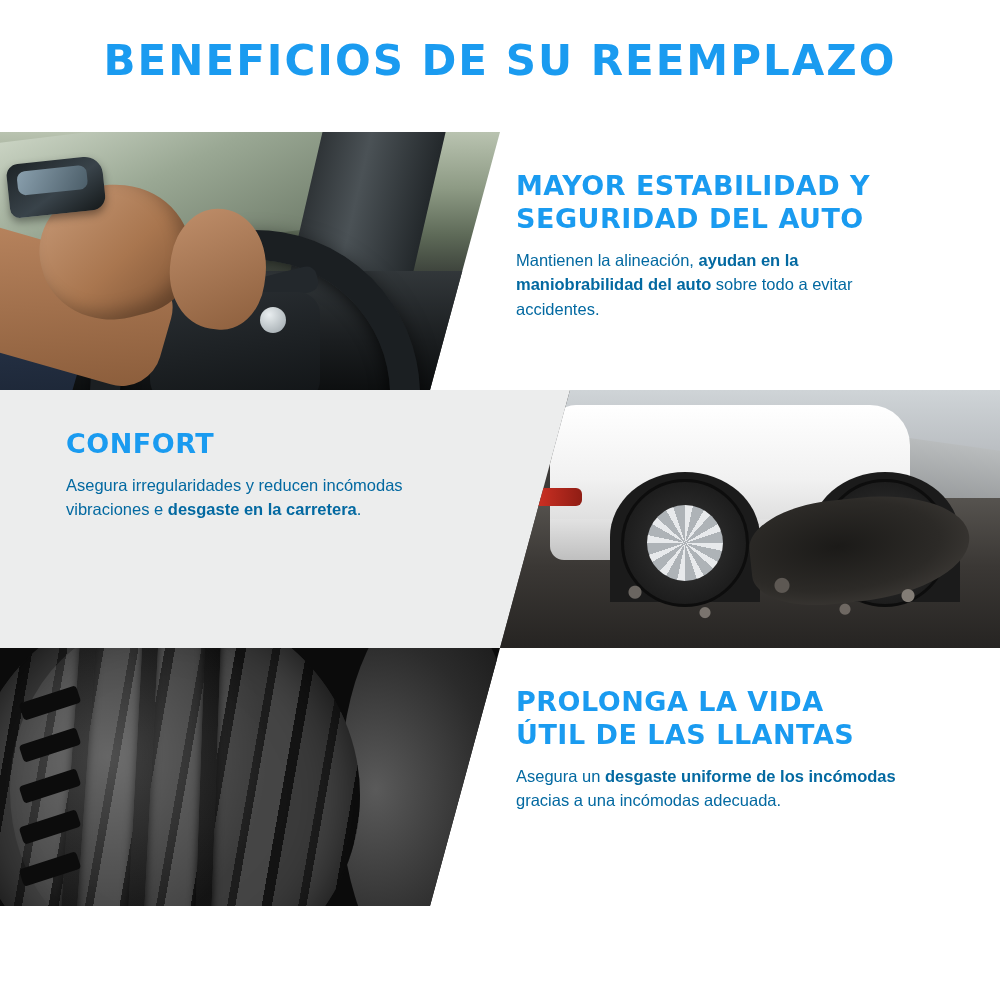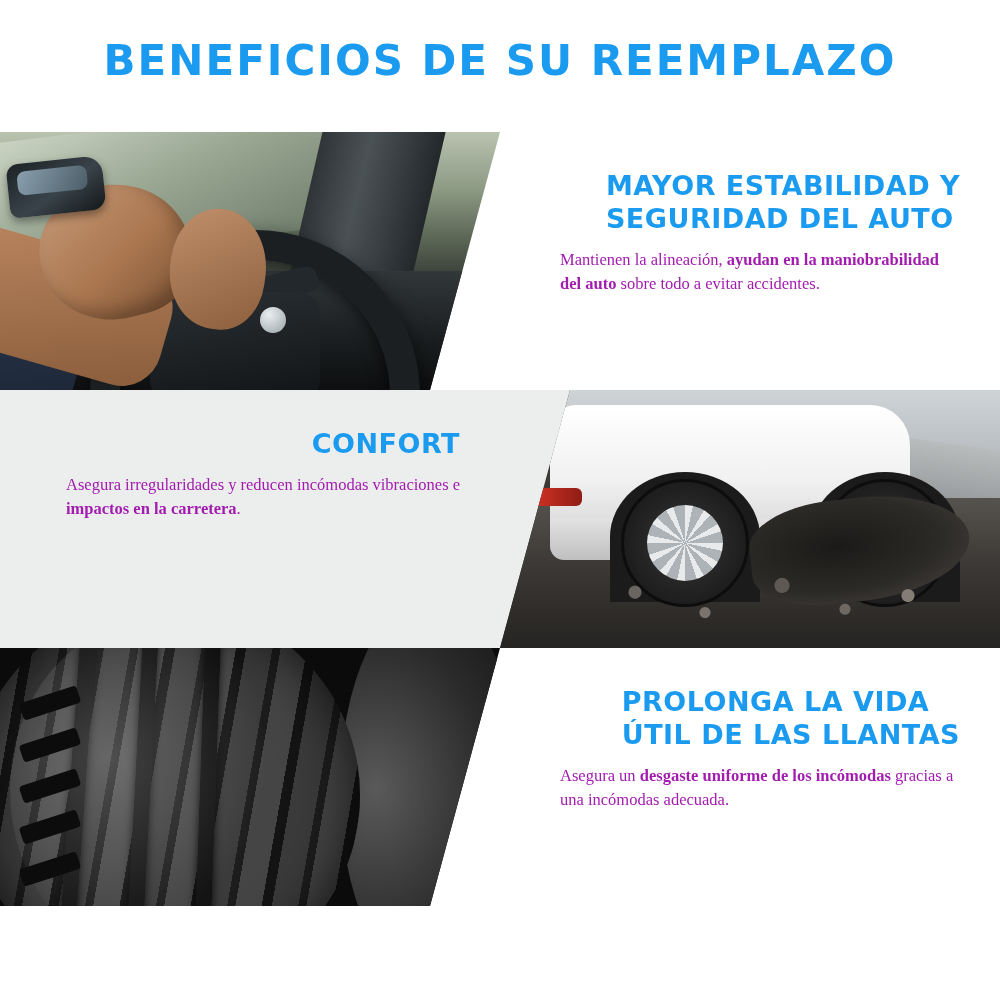--- a/index.html
+++ b/index.html
@@ -45,41 +45,40 @@
     top: 0; height: 100%;
     overflow: hidden;
   }
   .photo.left  { left: 0;  width: 500px; clip-path: polygon(0 0, 100% 0, 86% 100%, 0 100%); }
   .photo.right { right: 0; width: 500px; clip-path: polygon(14% 0, 100% 0, 100% 100%, 0 100%); }
 
   .textblock {
     position: absolute;
     top: 0; height: 100%;
     padding: 38px 40px 0 40px;
-    display: flex; flex-direction: column; justify-content: flex-start; align-items: flex-end;
+    display: flex; flex-direction: column; justify-content: flex-start;
   }
   .textblock.right { right: 0; width: 500px; padding-left: 16px; }
   .textblock.left  { left: 0;  width: 500px; padding-left: 66px; }
 
   .head {
     color: #1a9bf0;
     font-size: 27px;
     font-weight: bold;
     letter-spacing: 0.5px;
     line-height: 1.22;
     text-transform: uppercase;
     font-family: "DejaVu Sans", sans-serif;
     margin-bottom: 12px;
   }
   .body {
-    color: #a21caf;
+    color: #0369a1;
     font-size: 16.5px;
     line-height: 1.48;
     max-width: 400px;
-    font-family: Liberation Serif, serif;
   }
   .body b { font-weight: bold; }
 
   
   .p1 {
     position: absolute; inset: 0;
     background:
       linear-gradient(180deg, #b9c3b0 0%, #8d9a84 22%, #5e6a58 40%, #2c2f2d 62%, #16181a 100%);
   }
   .p1 .windshield {
@@ -309,21 +308,21 @@
         <div class="rim2"></div>
         <div class="pothole"></div>
         <div class="gravel"></div>
       </div>
     </div>
     <div class="textblock left">
       <div class="head">
         <span>CONFORT</span><br>
       </div>
       <div class="body">
-        <span>Asegura irregularidades y reducen incómodas vibraciones e </span><b>impactos en la carretera</b><span>.</span>
+        <span>Asegura irregularidades y reducen incómodas vibraciones e </span><b>desgaste en la carretera</b><span>.</span>
       </div>
     </div>
   </div>
 
   <div class="row" id="row3">
     <div class="photo left">
       <div class="p3">
         <div class="sidewall"></div>
         <div class="tread"></div>
         <div class="groove g1"></div>

